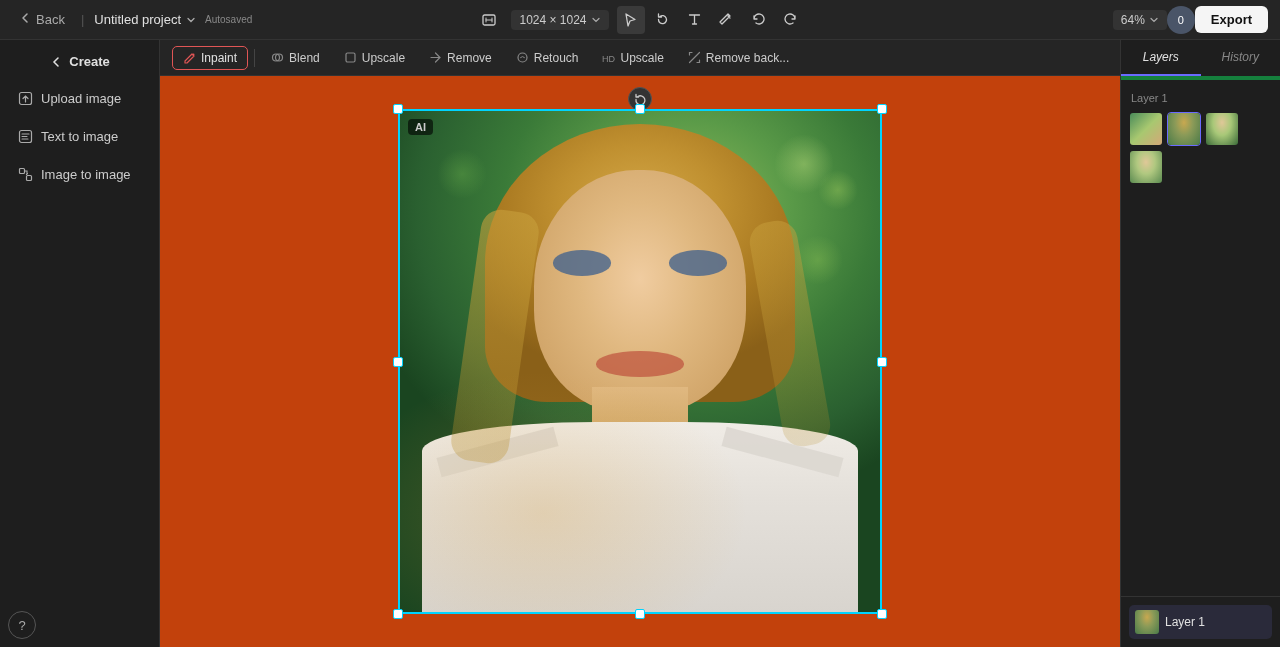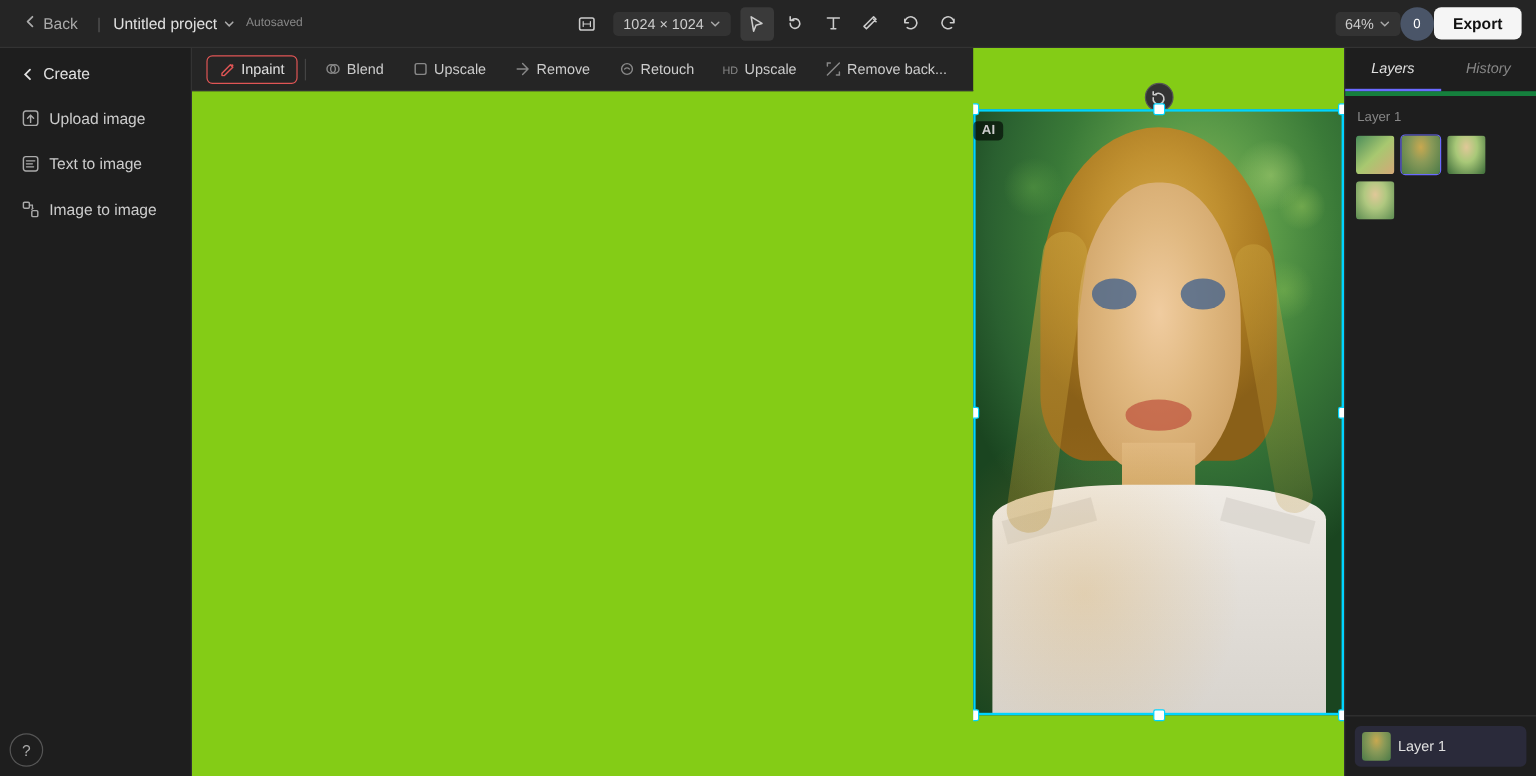--- a/index.html
+++ b/index.html
@@ -146,23 +146,24 @@
       flex-shrink: 0;
     }
     .sidebar-create-btn {
       display: flex;
       align-items: center;
       gap: 6px;
       padding: 6px 8px;
       border-radius: 6px;
       color: #e0e0e0;
       cursor: pointer;
-      font-weight: 400;
+      font-weight: 700;
       font-size: 13px;
       margin-bottom: 4px;
+      justify-content: center;
     }
     .sidebar-item {
       display: flex;
       align-items: flex-start;
       gap: 8px;
       padding: 8px 10px;
       border-radius: 6px;
       color: #ccc;
       cursor: pointer;
       font-size: 13px;
@@ -180,25 +181,25 @@
       align-items: center;
       justify-content: center;
       color: #aaa;
       cursor: pointer;
       font-size: 13px;
     }
 
     
     .canvas-area {
       flex: 1;
-      background: #84cc16;
+      background: #c2410c;
       position: relative;
       overflow: hidden;
       display: flex;
-      flex-direction: row;
+      flex-direction: column;
     }
 
     
     .toolbar-strip {
       height: 36px;
       background: #252525;
       border-bottom: 1px solid #333;
       display: flex;
       align-items: center;
       padding: 0 12px;
@@ -281,21 +282,21 @@
     .handle.bl { bottom: -5px; left: -5px; cursor: sw-resize; }
     .handle.br { bottom: -5px; right: -5px; cursor: se-resize; }
     .handle.ml { top: 50%; left: -5px; transform: translateY(-50%); cursor: w-resize; }
     .handle.mr { top: 50%; right: -5px; transform: translateY(-50%); cursor: e-resize; }
     .handle.tm { top: -5px; left: 50%; transform: translateX(-50%); cursor: n-resize; }
     .handle.bm { bottom: -5px; left: 50%; transform: translateX(-50%); cursor: s-resize; }
 
     .ai-badge {
       position: absolute;
       top: 10px;
-      left: 0;
+      left: 10px;
       background: rgba(0,0,0,0.6);
       color: #ccc;
       padding: 2px 7px;
       border-radius: 4px;
       font-size: 11px;
       font-weight: 600;
       z-index: 5;
     }
 
     .refresh-btn {

